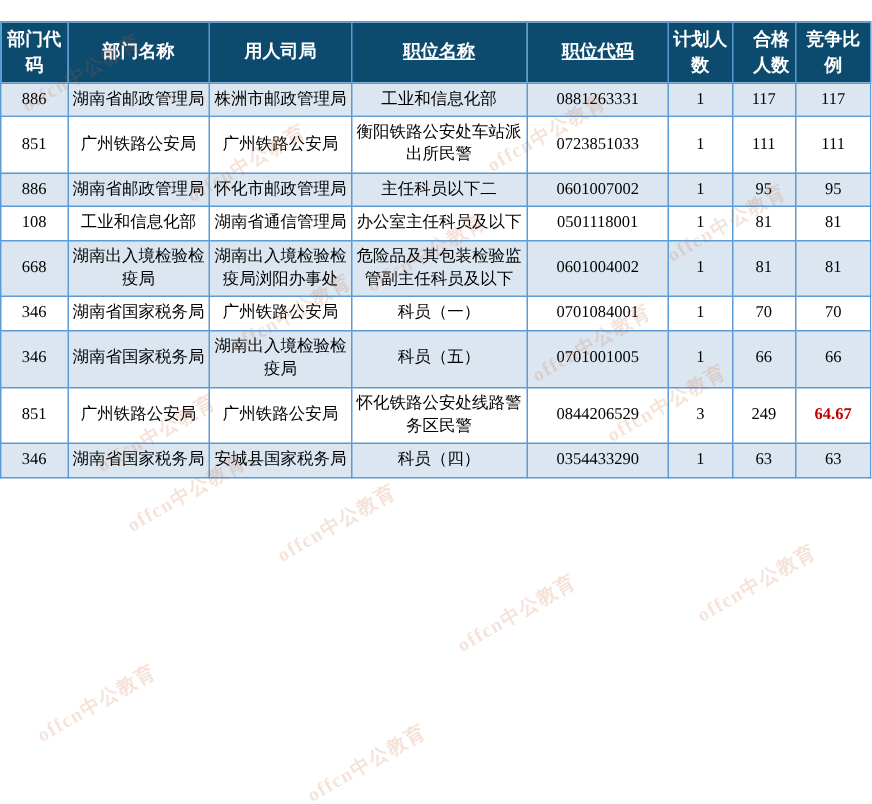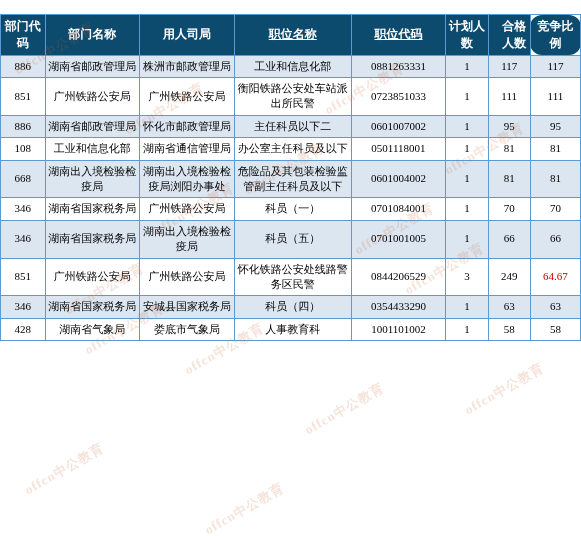--- a/index.html
+++ b/index.html
@@ -65,24 +65,24 @@
       color: #000;
       font-size: 11px;
     }
     .col-dept-code { width: 40px; }
     .col-dept-name { width: 85px; }
     .col-employer { width: 85px; }
     .col-position { width: 105px; text-decoration: underline; }
     .col-pos-code { width: 85px; text-decoration: underline; }
     .col-plan { width: 38px; }
     .col-qualified { width: 38px; padding-left: 12px; }
-    .col-ratio { width: 45px; border-radius: 12px; }
+    .col-ratio { width: 45px; }
     .highlight-ratio {
       color: #c00000;
-      font-weight: normal;
+      font-weight: bold;
     }
   </style>
 </head>
 <body>
 
 <div class="watermark">
   <span style="top:40px;left:10px;">offcn中公教育</span>
   <span style="top:100px;left:120px;">offcn中公教育</span>
   <span style="top:160px;left:240px;">offcn中公教育</span>
   <span style="top:220px;left:350px;">offcn中公教育</span>
@@ -198,24 +198,14 @@
       <tr>
         <td>346</td>
         <td>湖南省国家税务局</td>
         <td>安城县国家税务局</td>
         <td>科员（四）</td>
         <td>0354433290</td>
         <td>1</td>
         <td>63</td>
         <td>63</td>
       </tr>
-      <tr>
-        <td>428</td>
-        <td>湖南省气象局</td>
-        <td>娄底市气象局</td>
-        <td>人事教育科</td>
-        <td>1001101002</td>
-        <td>1</td>
-        <td>58</td>
-        <td>58</td>
-      </tr>
     </tbody>
 </table>
 
 </body></html>

